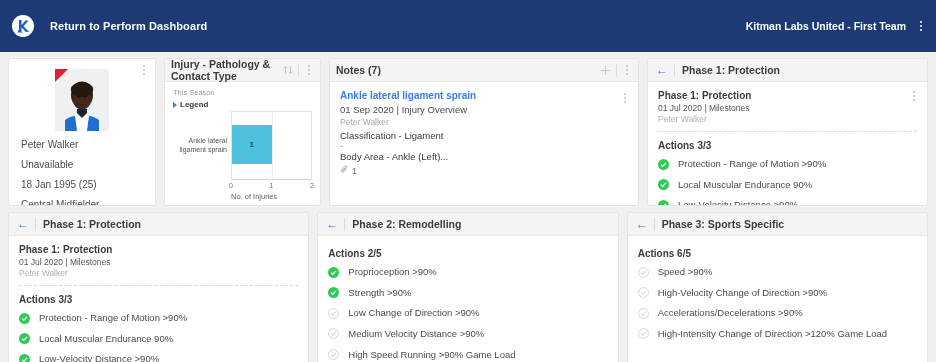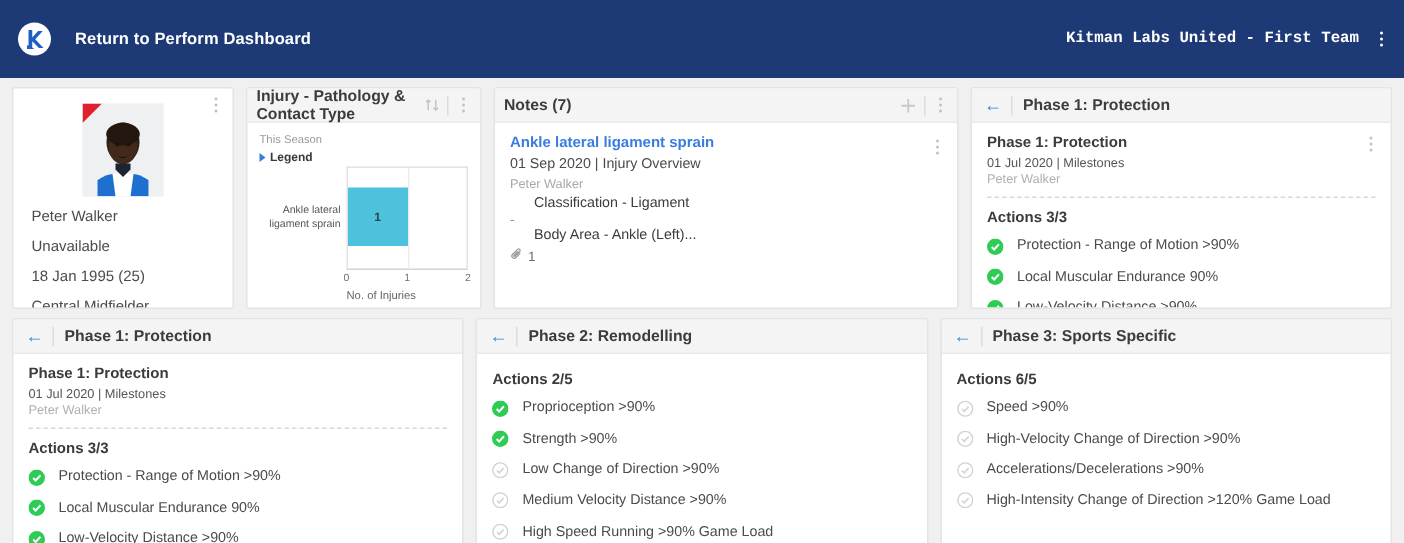--- a/index.html
+++ b/index.html
@@ -39,21 +39,20 @@
   .topbar-right {
     margin-left: auto;
     display: flex;
     align-items: center;
     gap: 10px;
   }
   .topbar-team {
     color: #ffffff;
     font-size: 10.5px;
     font-weight: bold;
-    font-family: Liberation Mono, monospace;
   }
   .dots-v {
     display: flex; flex-direction: column; gap: 2px;
     align-items: center; justify-content: center;
     width: 10px; height: 16px;
   }
   .dots-v i { display:block; width: 2px; height: 2px; border-radius: 50%; background: #ffffff; }
   .dots-v.grey i { background: #c2c2c2; }
 
   
@@ -191,21 +190,21 @@
   }
   .x-title { text-align: left; font-size: 7.5px; color: #666; margin-left: 58px; }
 
   
   .notes-body { padding: 8px 10px; flex: 1; position: relative; }
   .note-title {
     color: #3a7de0; font-size: 10px; font-weight: bold; margin-bottom: 3px;
   }
   .note-meta { font-size: 9.5px; color: #4b4b4b; margin-bottom: 2px; }
   .note-author { font-size: 8.5px; color: #a8a8a8; margin-bottom: 3px; }
-  .note-line { font-size: 9.5px; color: #3b3b3b; margin-bottom: 2px; margin-left: 16px; }
+  .note-line { font-size: 9.5px; color: #3b3b3b; margin-bottom: 2px; }
   .note-dot { font-size: 9px; color:#888; line-height:6px; margin-bottom:2px;}
   .note-attach { display: flex; align-items: center; gap: 3px; font-size: 9px; color: #6d6d6d; margin-top: 3px; }
   .notes-kebab { position: absolute; top: 8px; right: 8px; }
 
   
   .phase-body { padding: 8px 10px 6px 10px; flex: 1; overflow: hidden; }
   .phase-name { font-size: 10px; font-weight: bold; color: #3b3b3b; margin-bottom: 2px; }
   .phase-meta { font-size: 8.5px; color: #555; margin-bottom: 1px; }
   .phase-author { font-size: 8.5px; color: #b0b0b0; }
   .dashed { border-top: 1px dashed #d8d8d8; margin: 7px 0 8px 0; }

